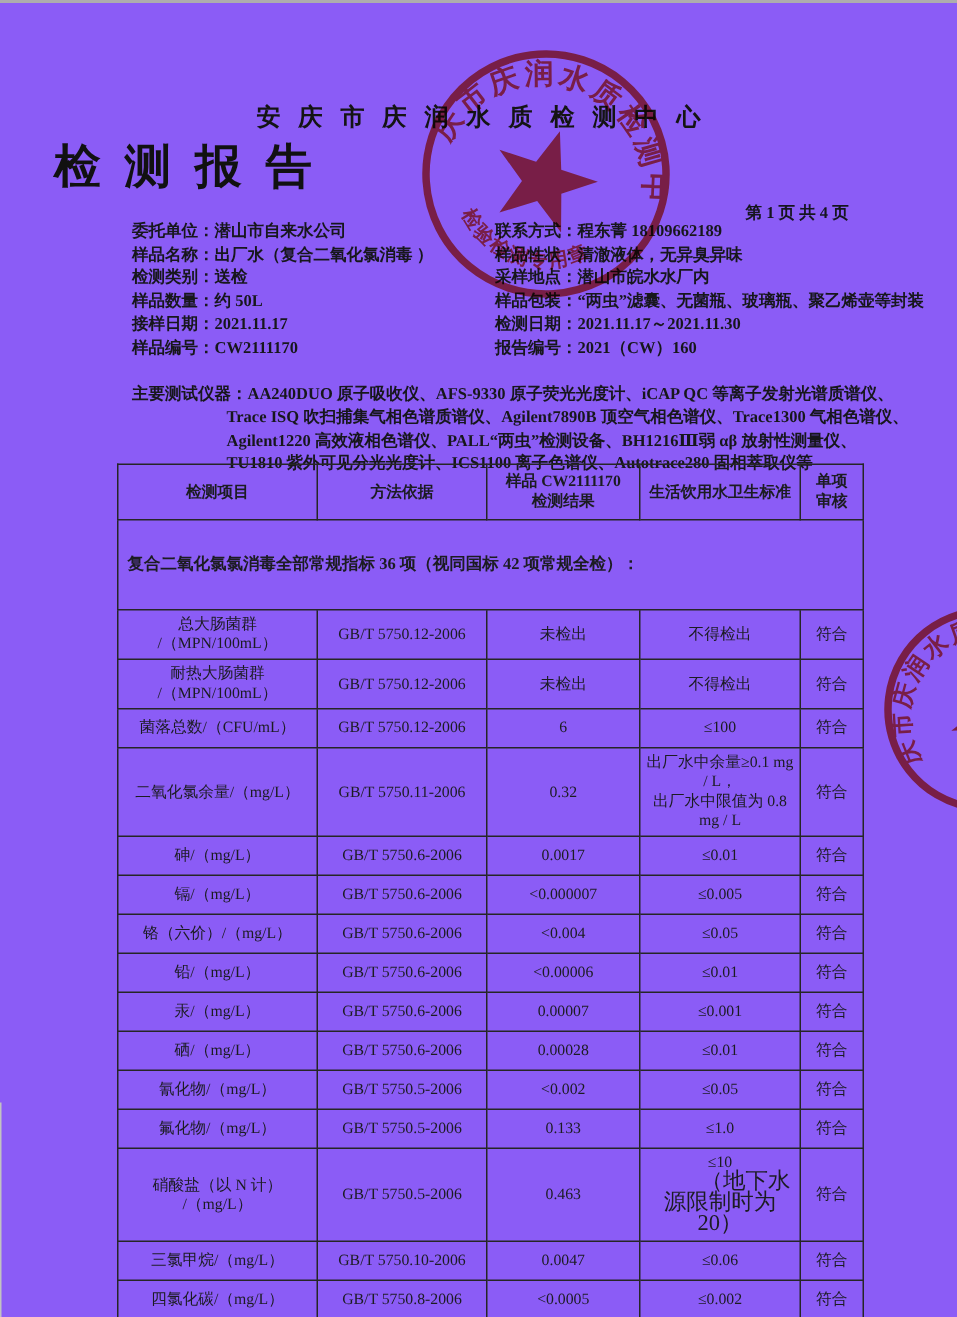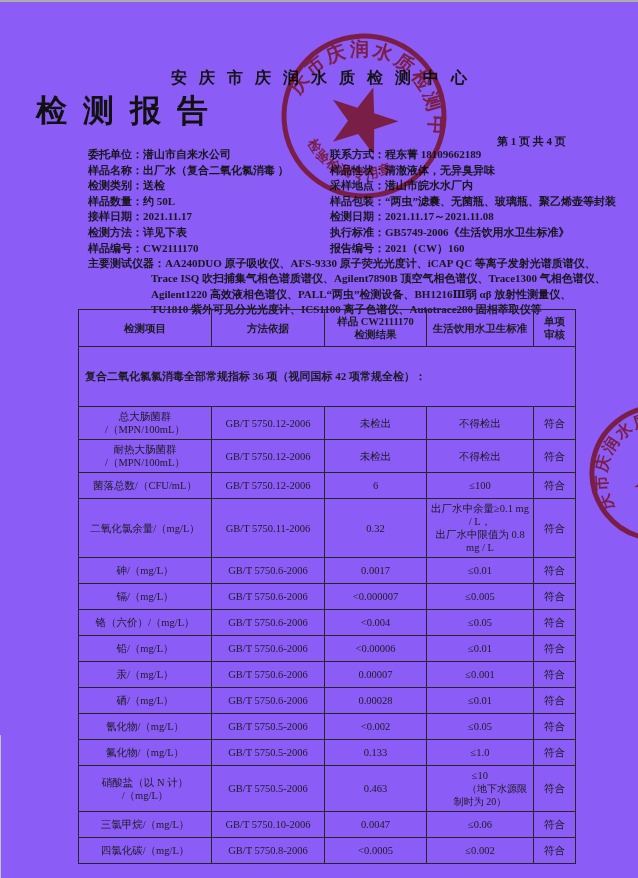--- a/index.html
+++ b/index.html
@@ -48,21 +48,21 @@
     border:1px solid #262626;font-size:10.5px;line-height:13px;
     padding:3px 3px;text-align:center;vertical-align:middle;
     white-space:pre-line;color:#1c1c22;
   }
   table.results th{font-weight:bold;height:30px;}
   td.c-item{text-align:left;padding-left:6px;}
   tr.section-row td{
     text-align:left;font-weight:bold;padding:20px 6px;font-size:11px;
   }
   td.small{font-size:8.8px;line-height:11px;}
-  .note{font-size:10px;margin-left:34px;}
+  .note{font-size:15px;margin-left:34px;}
   table.results td{height:19px;}
 
   .stamp{position:absolute;mix-blend-mode:multiply;opacity:0.88;}
   .stamp-main{left:276px;top:28px;width:176px;height:176px;transform:rotate(18deg);}
   .stamp-side{left:583px;top:398px;width:150px;height:150px;transform:rotate(-38deg);}
 </style>
 </head>
 <body>
 
 <div class="page">
@@ -85,25 +85,21 @@
       <div class="meta-row">
         <div class="meta-cell-left"><span>检测类别：</span><span>送检</span></div>
         <div class="meta-cell-right"><span>采样地点：</span><span>潜山市皖水水厂内</span></div>
       </div>
       <div class="meta-row">
         <div class="meta-cell-left"><span>样品数量：</span><span>约 50L</span></div>
         <div class="meta-cell-right"><span>样品包装：</span><span>“两虫”滤囊、无菌瓶、玻璃瓶、聚乙烯壶等封装</span></div>
       </div>
       <div class="meta-row">
         <div class="meta-cell-left"><span>接样日期：</span><span>2021.11.17</span></div>
-        <div class="meta-cell-right"><span>检测日期：</span><span>2021.11.17～2021.11.08</span></div>
-      </div>
-      <div class="meta-row">
-        <div class="meta-cell-left"><span>检测方法：</span><span>详见下表</span></div>
-        <div class="meta-cell-right"><span>执行标准：</span><span>GB5749-2006《生活饮用水卫生标准》</span></div>
+        <div class="meta-cell-right"><span>检测日期：</span><span>2021.11.17～2021.11.30</span></div>
       </div>
       <div class="meta-row">
         <div class="meta-cell-left"><span>样品编号：</span><span>CW2111170</span></div>
         <div class="meta-cell-right"><span>报告编号：</span><span>2021（CW）160</span></div>
       </div>
     </div>
 
   <div class="instruments">
     <div>
       <span>主要测试仪器：</span><span>AA240DUO 原子吸收仪、AFS-9330 原子荧光光度计、iCAP QC 等离子发射光谱质谱仪、</span>

